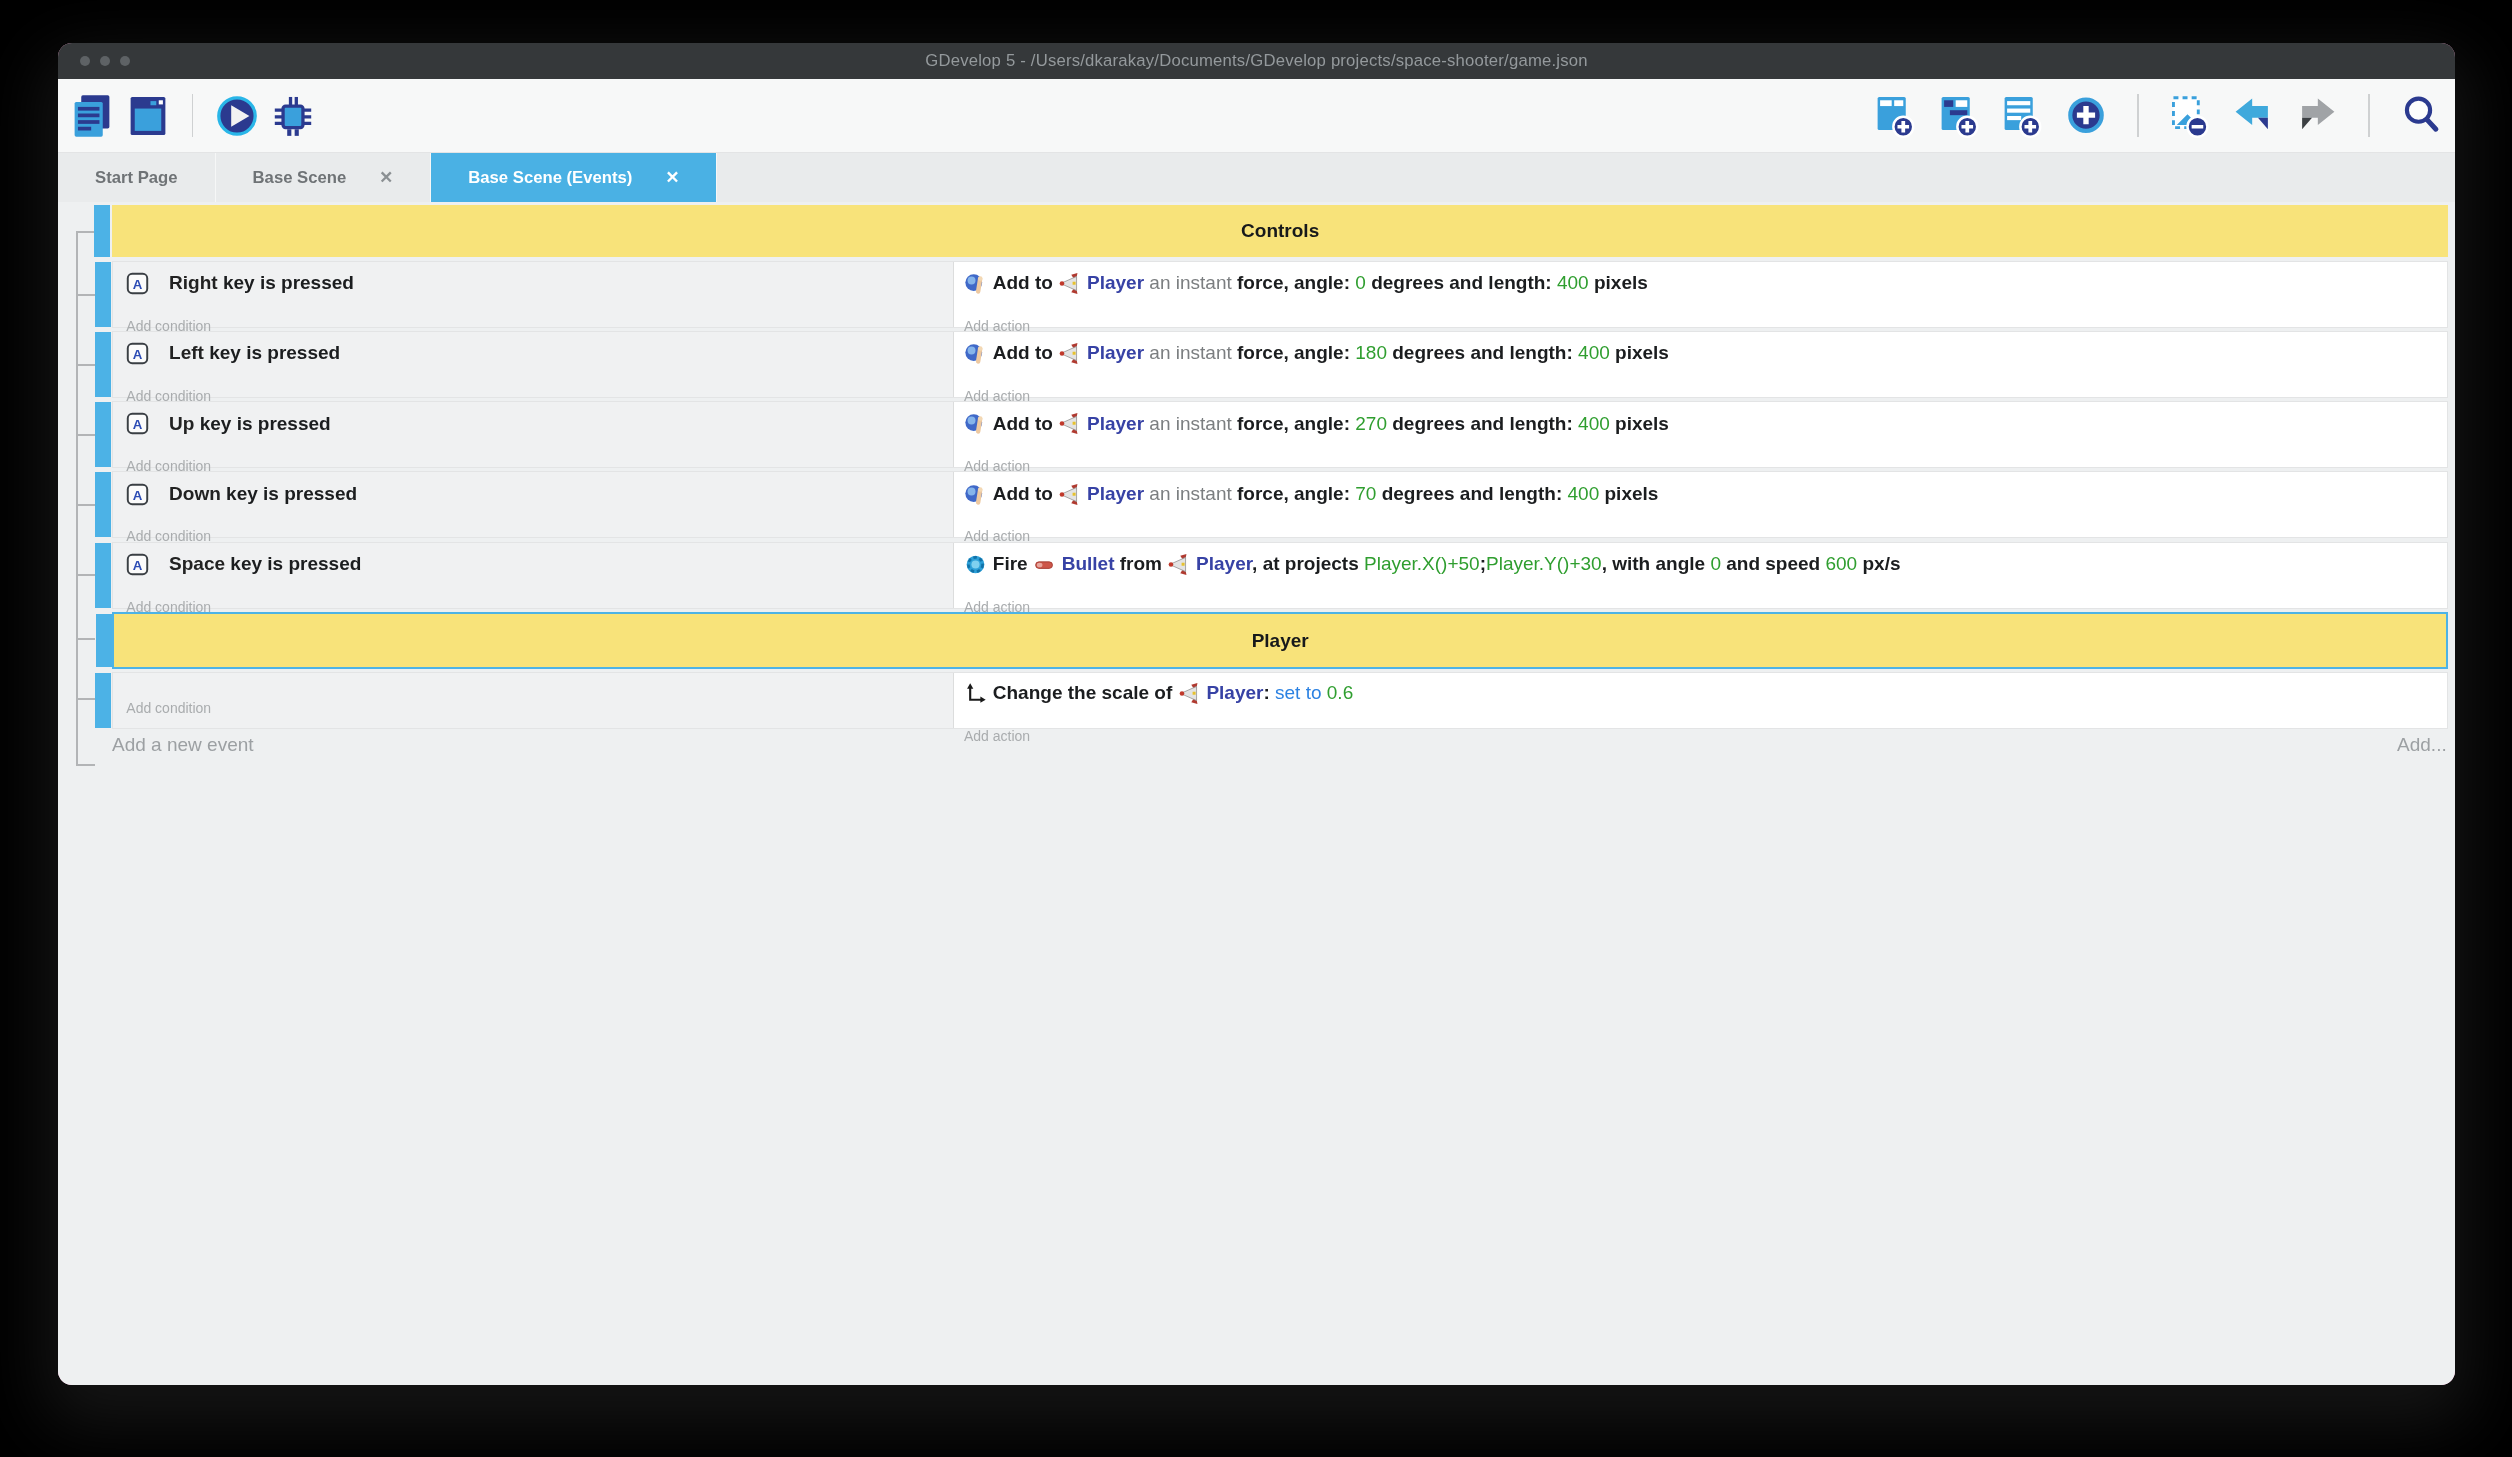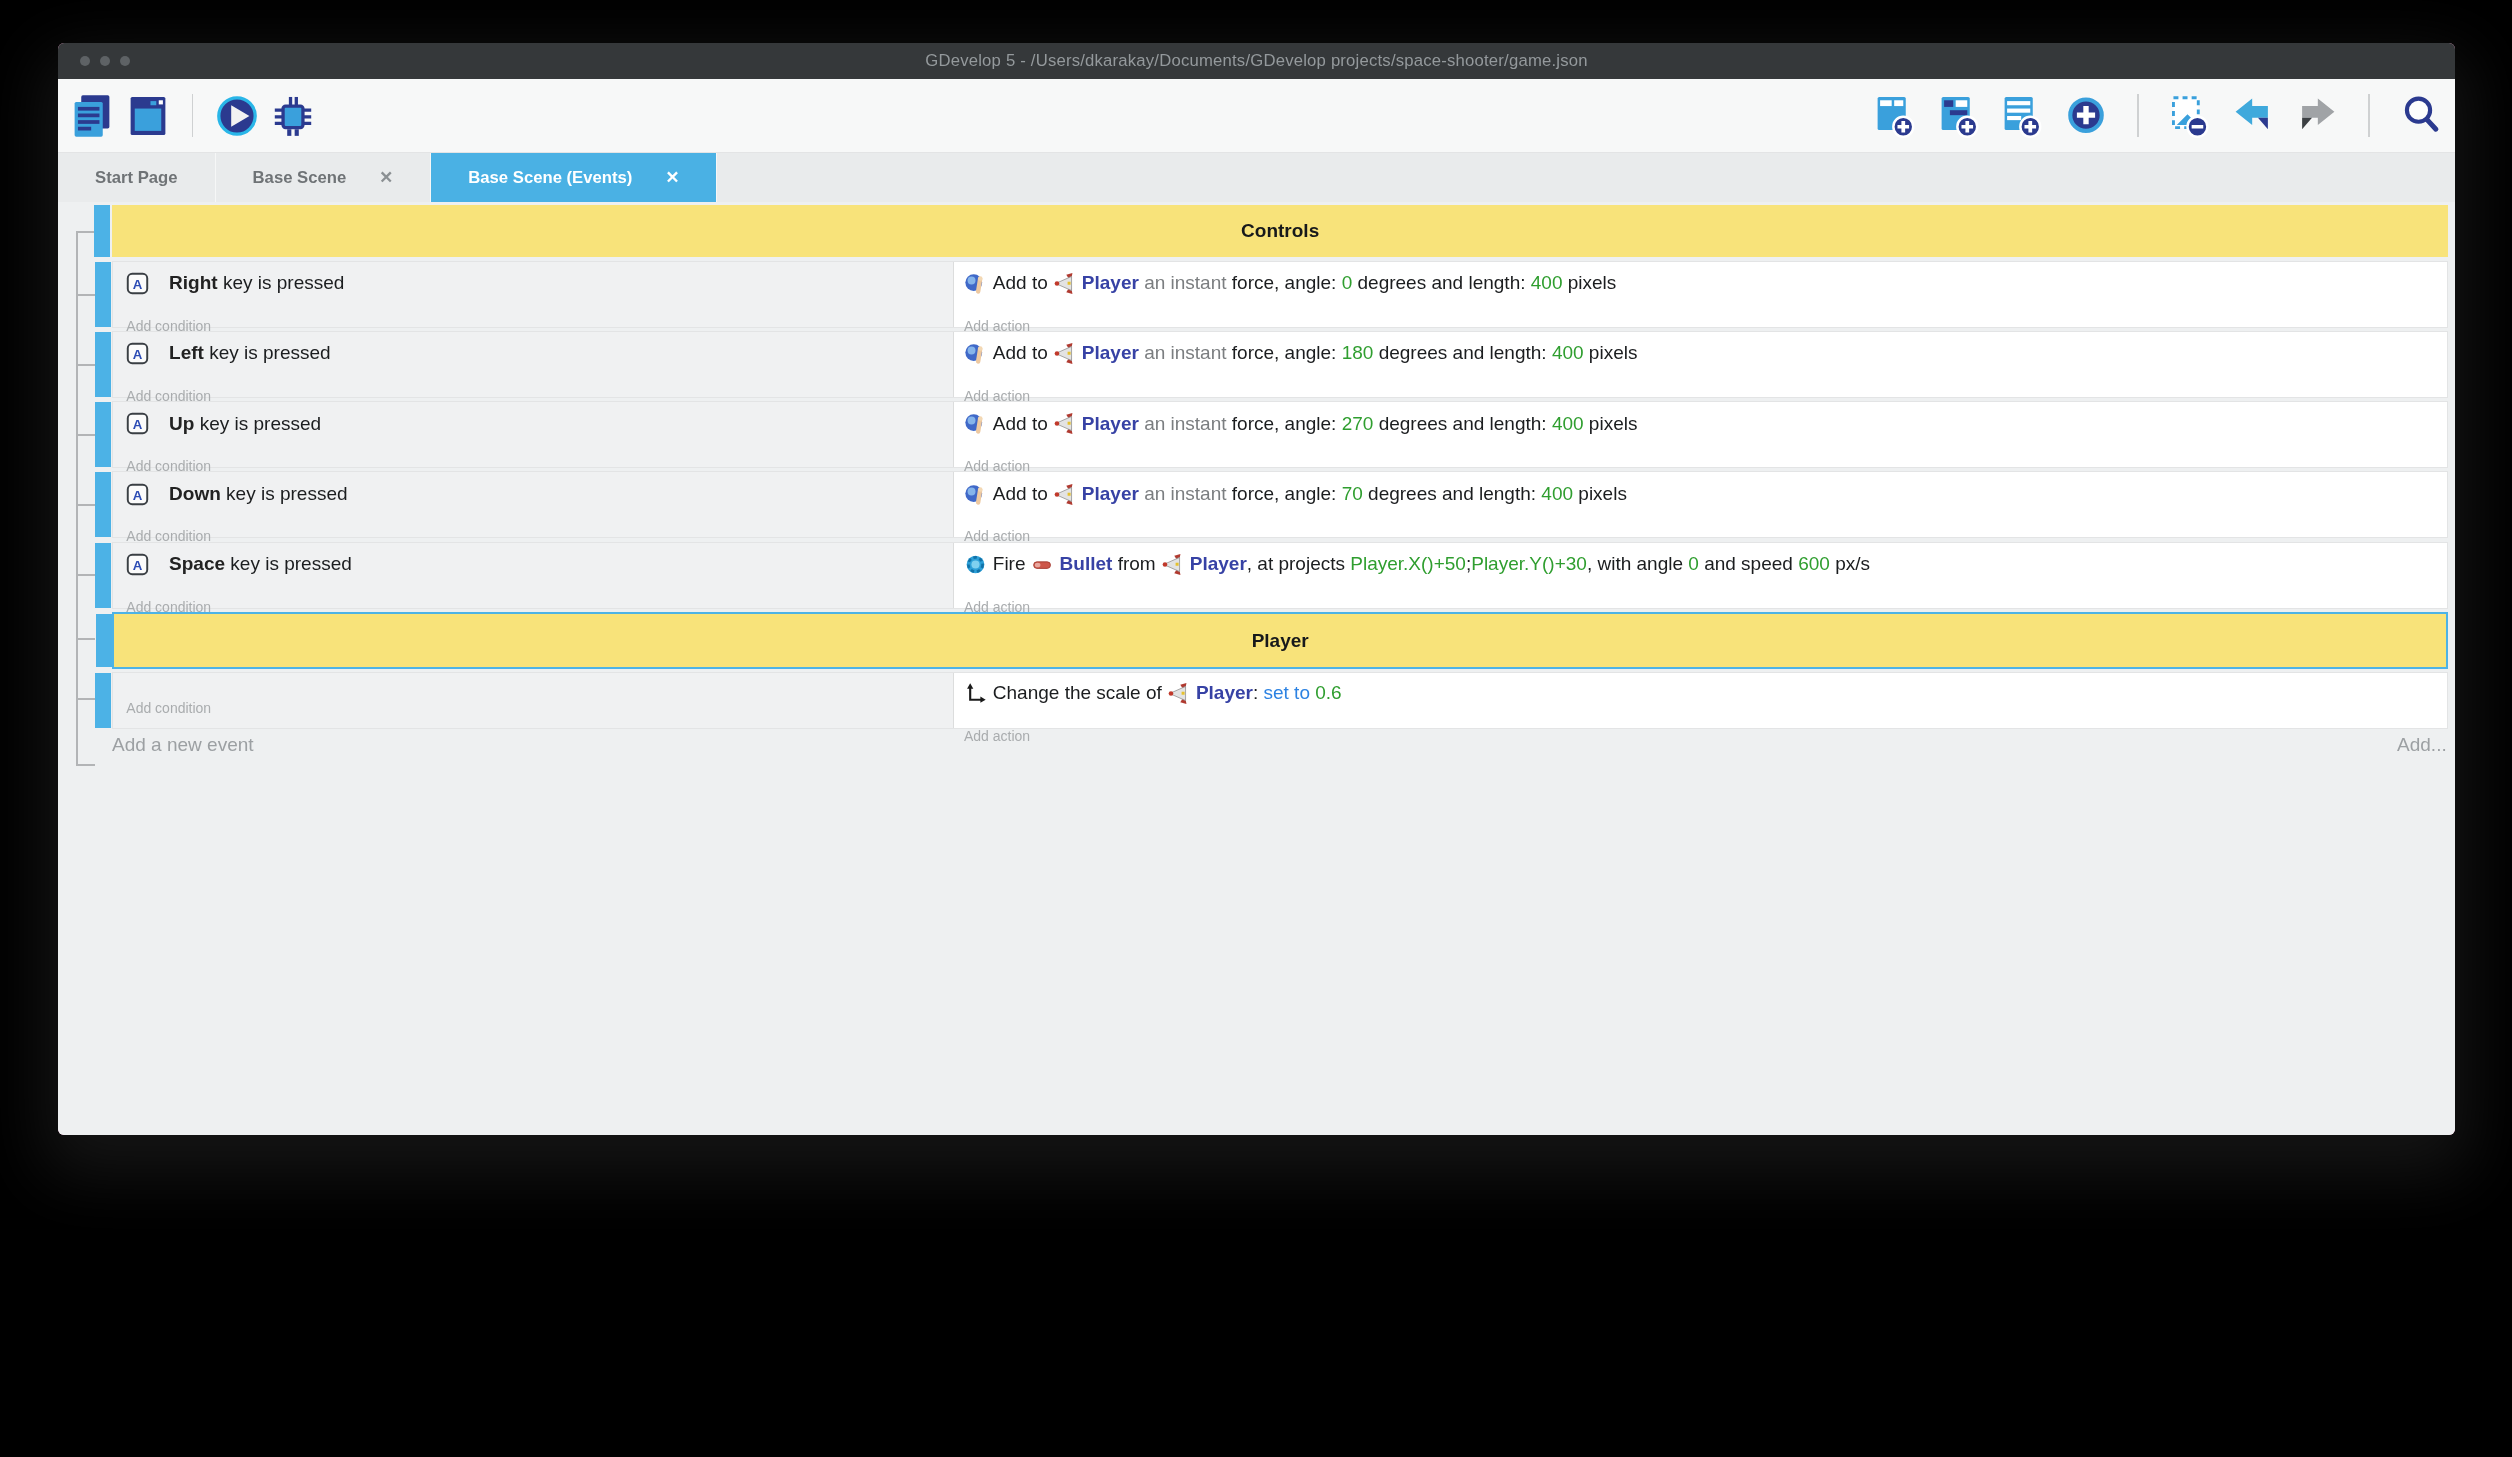--- a/index.html
+++ b/index.html
@@ -1,17 +1,17 @@
 <!DOCTYPE html>
 <html style="font-size:13.3px"><head>
 <meta charset="utf-8">
 <style>
   html,body{margin:0;padding:0;background:#000;width:2512px;height:1458px;overflow:hidden;
     font-family:"Liberation Sans", sans-serif;}
-  .window{position:absolute;left:58px;top:43px;width:2397px;height:1092px;border-radius:6px;
+  .window{position:absolute;left:58px;top:43px;width:2397px;height:1342px;border-radius:14px;
     overflow:hidden;background:#f9a8d4;box-shadow:0 25px 67px 15px rgba(60,60,60,.35);
     display:flex;flex-direction:column;}
   
   .titlebar{height:36px;background:#35383a;display:flex;align-items:center;justify-content:center;
     position:relative;flex:0 0 auto;}
   .traffic{position:absolute;left:21.7px;top:0;height:100%;display:flex;align-items:center;gap:9.2px;}
   .dot{width:10.8px;height:10.8px;border-radius:50%;background:#5e6265;}
   .title{color:#94999c;font-size:16.7px;letter-spacing:0.2px;}
   
   .toolbar{height:73px;background:#f7f8f8;display:flex;align-items:center;padding:0 13.3px;flex:0 0 auto;}
@@ -38,21 +38,21 @@
     background:#4cb2e6;}
   .row{position:relative;height:67px;margin-bottom:3.3px;background:#fff;border:0.8px solid #e3e4e5;
     box-sizing:border-box;display:flex;}
   .row.compact{height:57px;}
   .cond{width:841px;flex:0 0 auto;background:#f0f1f2;border-right:0.8px solid #dcdddd;
     padding:7.5px 13.3px;box-sizing:border-box;}
   .act{flex:1;padding:7.5px 13.3px 7.5px 10px;}
   .row.compact .cond,.row.compact .act{padding-top:5.8px;}
   .sentence{font-size:19px;color:#1b1d1f;line-height:27.5px;white-space:nowrap;cursor:pointer;}
   .addline{font-size:14px;color:#a9acae;line-height:25px;margin-top:17px;cursor:pointer;}
-  .sp-t{color:#1b1d1f;}
+  .sp-t{color:#1b1d1f;font-weight:bold;}
   .sp-p{color:#222;font-weight:bold;margin-left:14px;}
   .sp-o{color:#3742a5;font-weight:bold;}
   .sp-n{color:#2f9e2f;}
   .sp-b{color:#2c82e2;}
   .sp-m{color:#7b7e80;}
   .sic{width:23px;height:23px;vertical-align:-5.8px;margin-right:5.8px;}
   .footerline{position:absolute;left:54px;right:8.3px;top:532px;display:flex;
     justify-content:space-between;align-items:center;font-size:19px;color:#9ca0a3;}
   .footerline .flink{cursor:pointer;}
   .hiddefs{position:absolute;width:0;height:0;overflow:hidden;}

